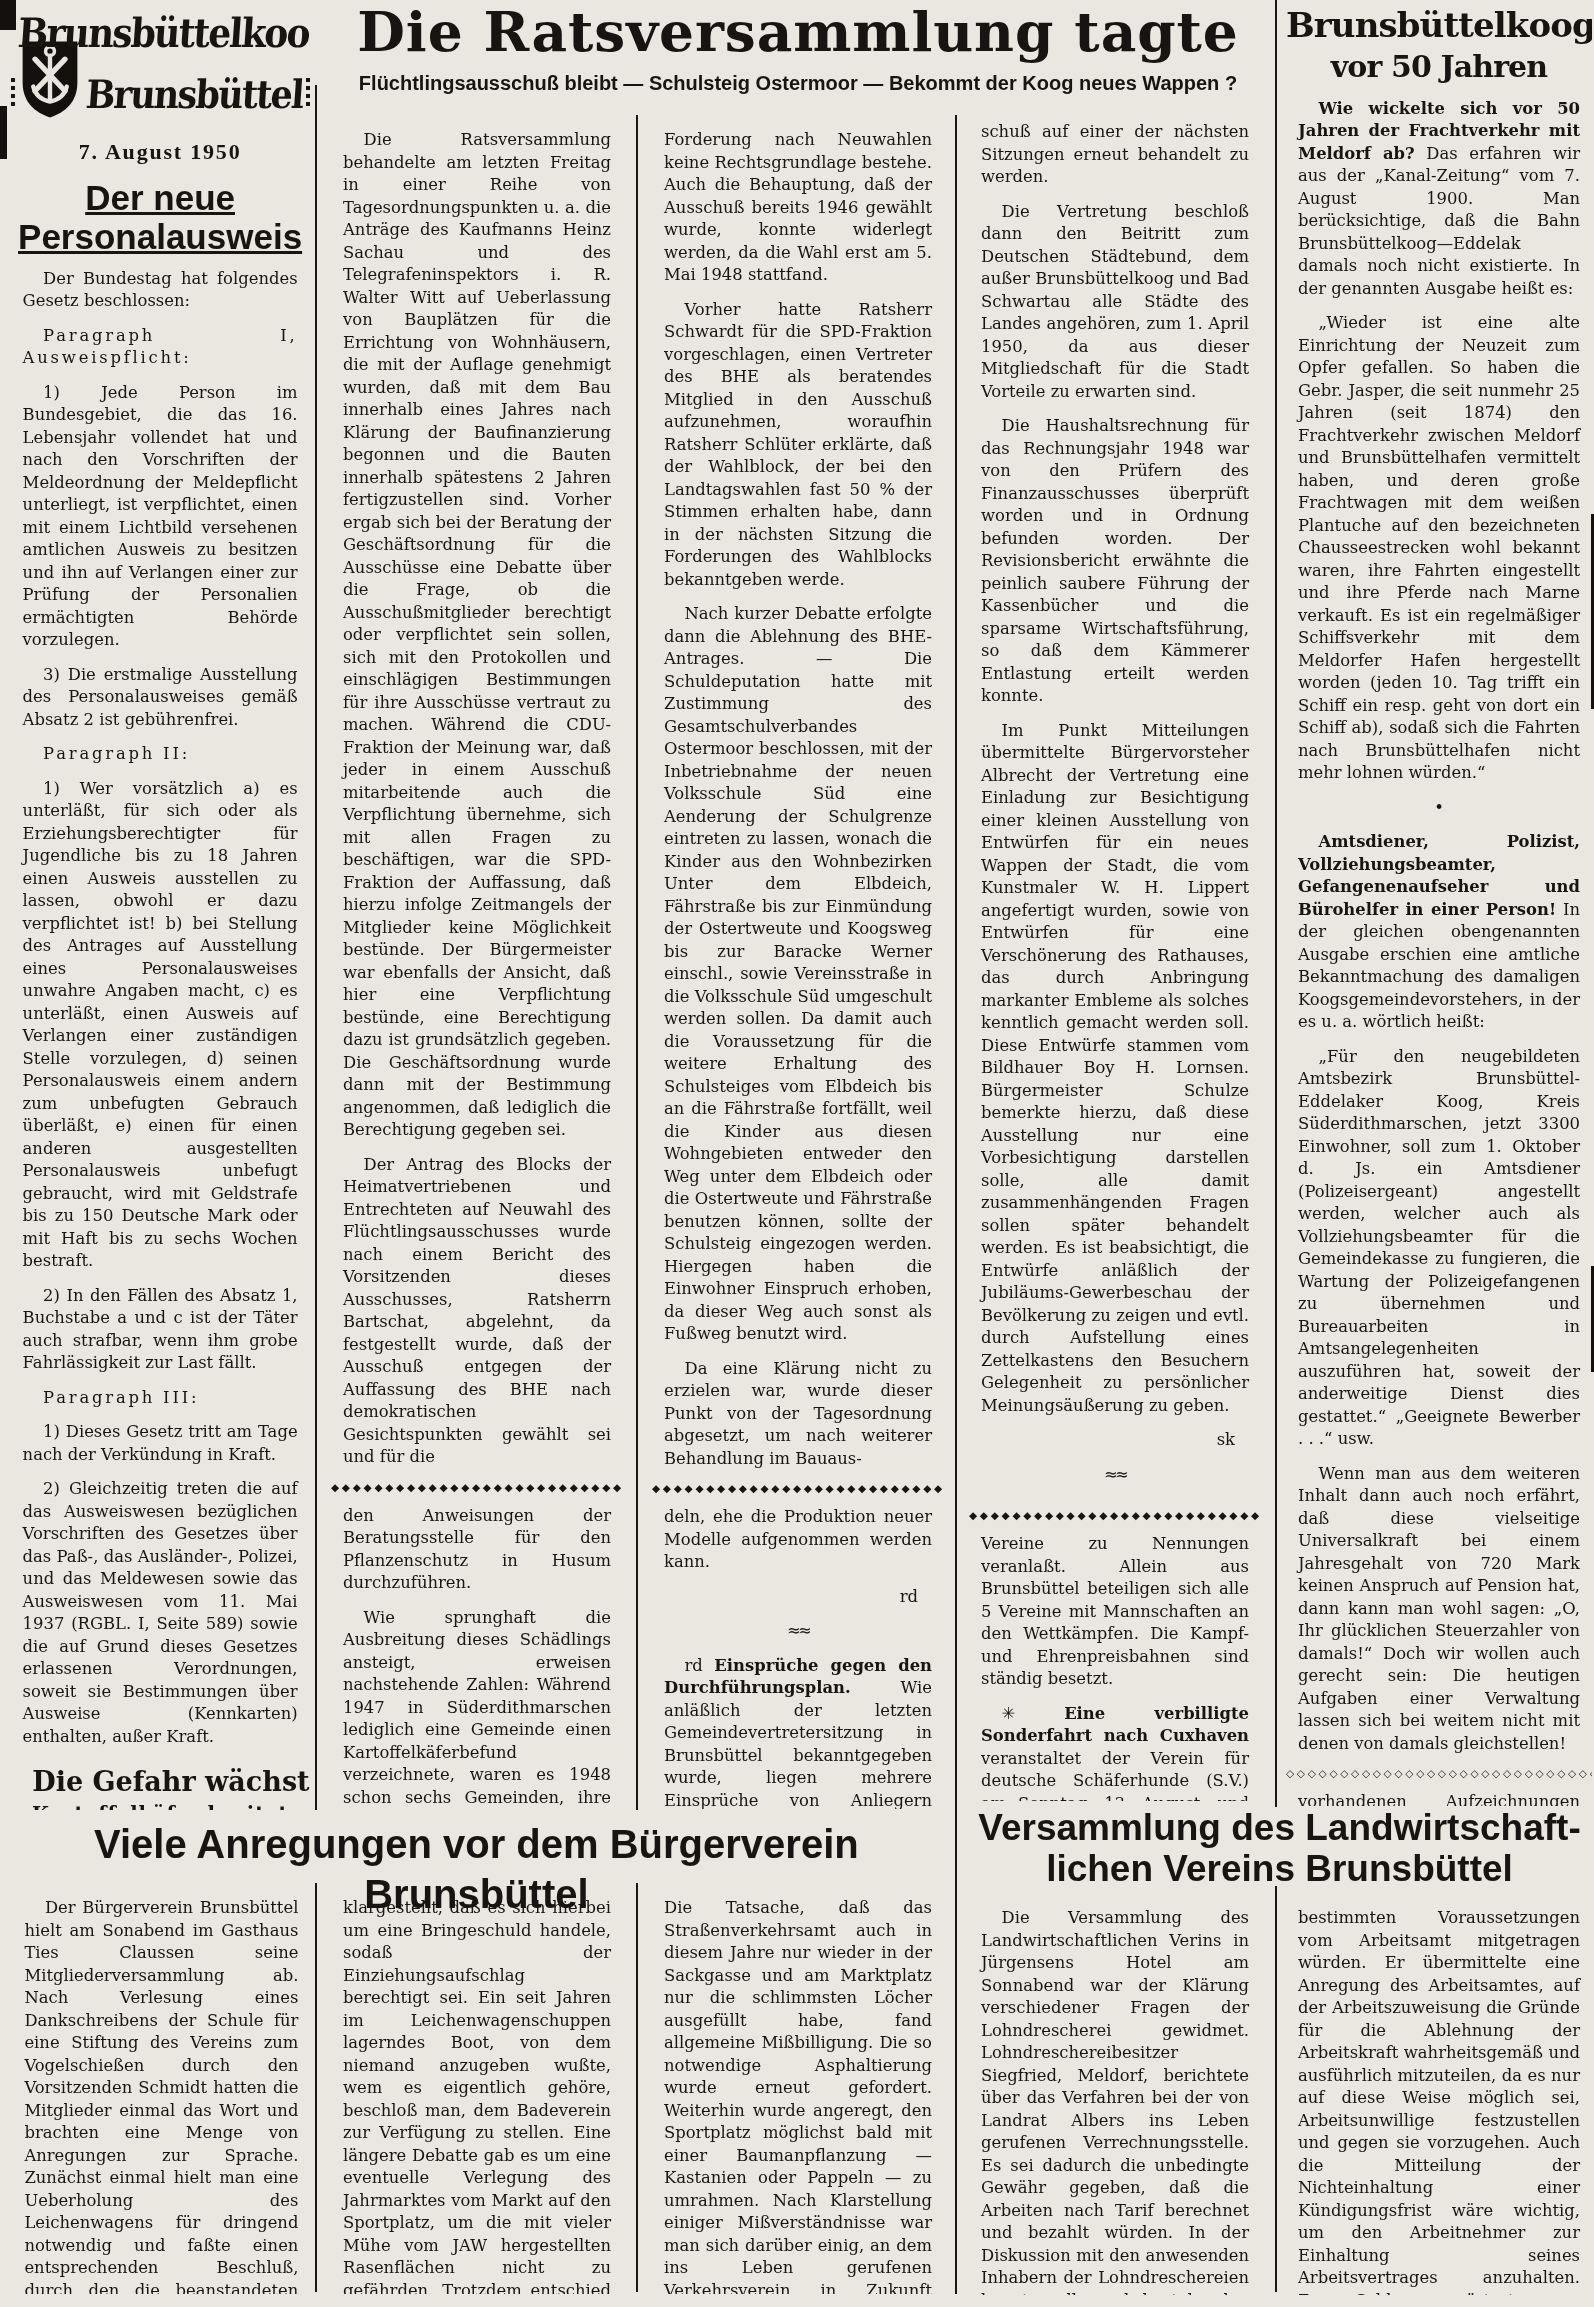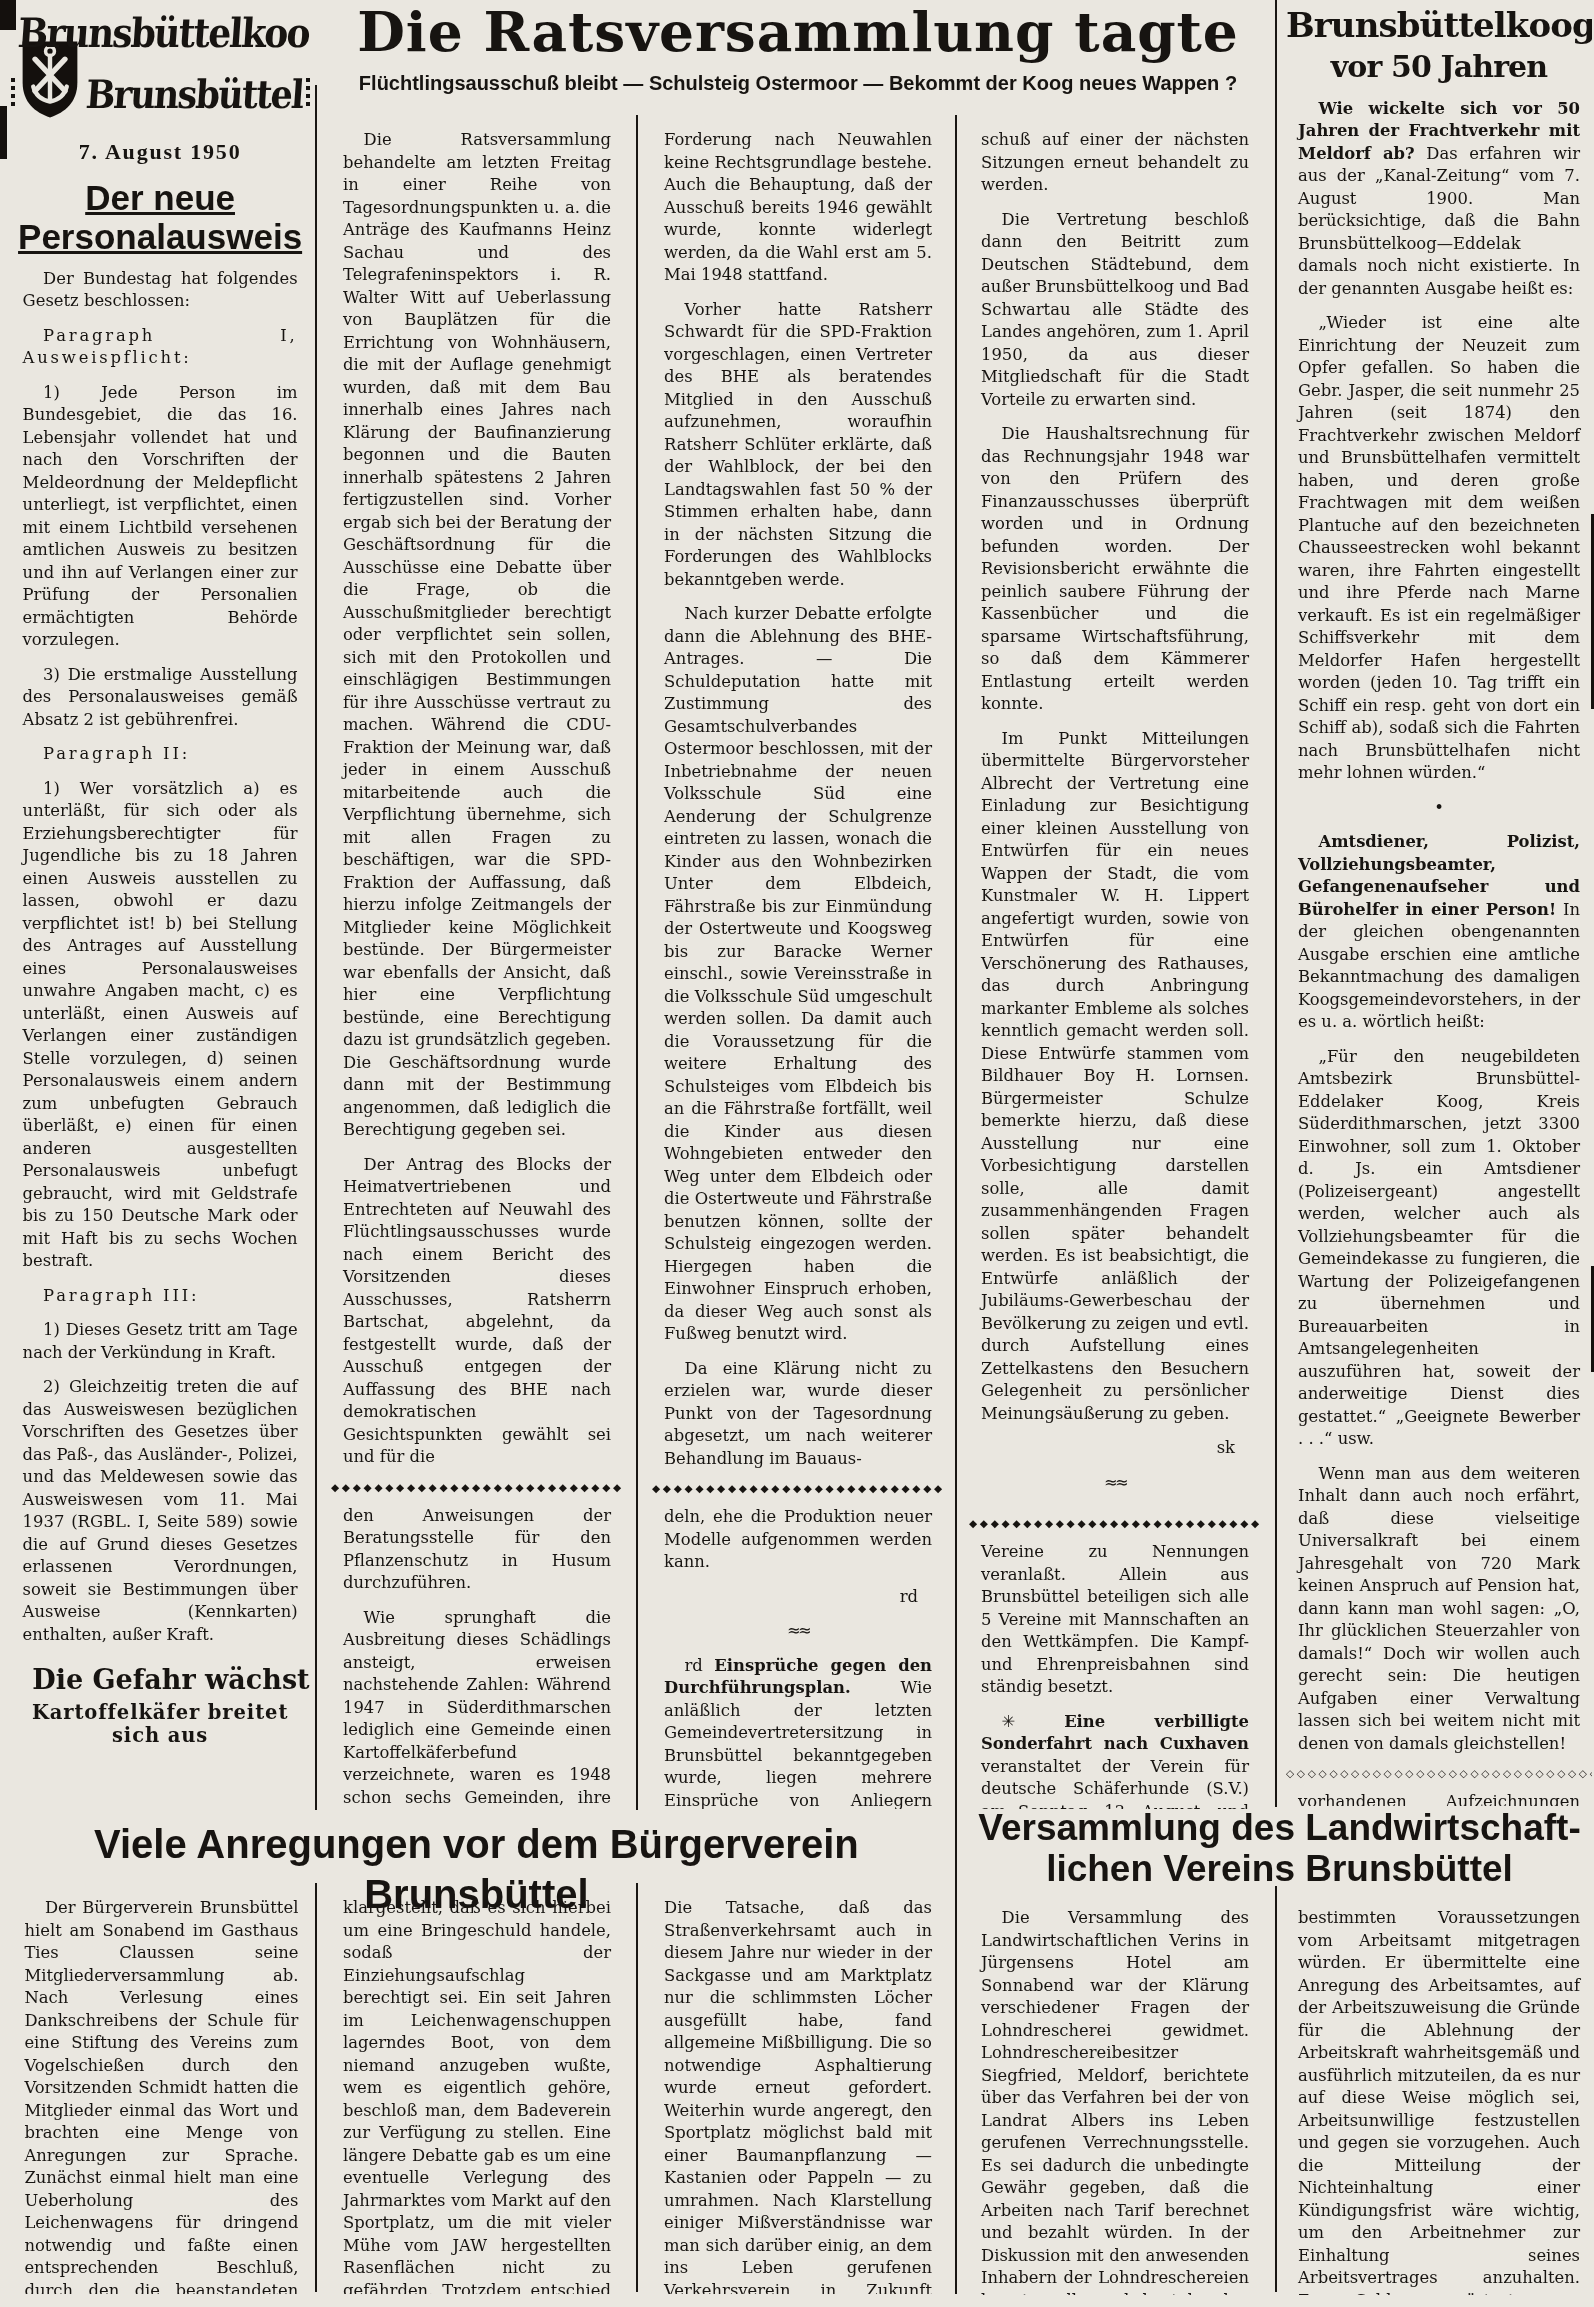--- a/index.html
+++ b/index.html
@@ -67,20 +67,21 @@
 
     <h2 class="h-sans" style="font-size:35px;line-height:39px;margin-top:12.4px;text-decoration:underline;">Der neue Personalausweis</h2>
 
     <div style="margin-top:8.9px;">
       <p class="ind">Der Bundestag hat folgendes Gesetz beschlossen:</p>
       <p class="ind spaced sp">Paragraph I, Ausweispflicht:</p>
       <p class="ind">1) Jede Person im Bundesgebiet, die das 16. Lebensjahr vollendet hat und nach den Vorschriften der Meldeordnung der Meldepflicht unterliegt, ist verpflichtet, einen mit einem Lichtbild versehenen amtlichen Ausweis zu besitzen und ihn auf Verlangen einer zur Prüfung der Personalien ermächtigten Behörde vorzulegen.</p>
       <p class="ind">3) Die erstmalige Ausstellung des Personalausweises gemäß Absatz 2 ist gebührenfrei.</p>
       <p class="ind spaced sp">Paragraph II:</p>
       <p class="ind">1) Wer vorsätzlich a) es unterläßt, für sich oder als Erziehungsberechtigter für Jugendliche bis zu 18 Jahren einen Ausweis ausstellen zu lassen, obwohl er dazu verpflichtet ist! b) bei Stellung des Antrages auf Ausstellung eines Personalausweises unwahre Angaben macht, c) es unterläßt, einen Ausweis auf Verlangen einer zuständigen Stelle vorzulegen, d) seinen Personalausweis einem andern zum unbefugten Gebrauch überläßt, e) einen für einen anderen ausgestellten Personalausweis unbefugt gebraucht, wird mit Geldstrafe bis zu 150 Deutsche Mark oder mit Haft bis zu sechs Wochen bestraft.</p>
+      <p class="ind">2) In den Fällen des Absatz 1, Buchstabe a und c ist der Täter auch strafbar, wenn ihm grobe Fahrlässigkeit zur Last fällt.</p>
       <p class="ind spaced sp">Paragraph III:</p>
       <p class="ind">1) Dieses Gesetz tritt am Tage nach der Verkündung in Kraft.</p>
       <p class="ind">2) Gleichzeitig treten die auf das Ausweiswesen bezüglichen Vorschriften des Gesetzes über das Paß-, das Ausländer-, Polizei, und das Meldewesen sowie das Ausweiswesen vom 11. Mai 1937 (RGBL. I, Seite 589) sowie die auf Grund dieses Gesetzes erlassenen Verordnungen, soweit sie Bestimmungen über Ausweise (Kennkarten) enthalten, außer Kraft.</p>
     </div>
 
     <h3 class="h-serif" style="font-size:27px;line-height:35px;margin-top:16px;text-align:right;">Die Gefahr wächst</h3>
     <h4 class="h-serif" style="font-size:19.5px;line-height:23px;margin-top:3.5px;letter-spacing:0.9px;">Kartoffelkäfer breitet sich aus</h4>
 
   </div>
 
@@ -104,21 +105,21 @@
     <p class="ind">Nach kurzer Debatte erfolgte dann die Ablehnung des BHE-Antrages. — Die Schuldeputation hatte mit Zustimmung des Gesamtschulverbandes Ostermoor beschlossen, mit der Inbetriebnahme der neuen Volksschule Süd eine Aenderung der Schulgrenze eintreten zu lassen, wonach die Kinder aus den Wohnbezirken Unter dem Elbdeich, Fährstraße bis zur Einmündung der Ostertweute und Koogsweg bis zur Baracke Werner einschl., sowie Vereinsstraße in die Volksschule Süd umgeschult werden sollen. Da damit auch die Voraussetzung für die weitere Erhaltung des Schulsteiges vom Elbdeich bis an die Fährstraße fortfällt, weil die Kinder aus diesen Wohngebieten entweder den Weg unter dem Elbdeich oder die Ostertweute und Fährstraße benutzen können, sollte der Schulsteig eingezogen werden. Hiergegen haben die Einwohner Einspruch erhoben, da dieser Weg auch sonst als Fußweg benutzt wird.</p>
     <p class="ind">Da eine Klärung nicht zu erzielen war, wurde dieser Punkt von der Tagesordnung abgesetzt, um nach weiterer Behandlung im Bauaus-</p>
     <div class="orn-dia">◆◆◆◆◆◆◆◆◆◆◆◆◆◆◆◆◆◆◆◆◆◆◆◆◆◆◆◆◆◆◆◆◆◆◆◆◆◆◆◆</div>
     <p class="bld">deln, ehe die Produktion neuer Modelle aufgenommen werden kann.</p>
     <p class="sig">rd</p>
     <p class="orn-sq">≈≈</p>
     <p class="ind sp"><span>rd</span> <span class="bld">Einsprüche gegen den Durchführungsplan.</span> <span>Wie anläßlich der letzten Gemeindevertretersitzung in Brunsbüttel bekanntgegeben wurde, liegen mehrere Einsprüche von Anliegern gegen den Durchführungsplan zur Bebauung des Geländes nordöstlich des Ortes vor. Die Landesregierung hat nunmehr für den 21. August einen Lokaltermin angesetzt, in dem über diese Einsprüche entschieden werden soll. Der Termin ist die Auswirkung der Ueberprüfung der Einsprüche durch die von der Vertretung eingesetzte Sonderkommission, deren Entscheidung der Landesregierung bekanntgegeben worden war.</span></p>
 
   </div>
 
-  <div class="col" style="left:969px;top:117px;width:292px;height:1692px;">
+  <div class="col" style="left:969px;top:109px;width:292px;height:1692px;">
     <p>schuß auf einer der nächsten Sitzungen erneut behandelt zu werden.</p>
     <p class="ind">Die Vertretung beschloß dann den Beitritt zum Deutschen Städtebund, dem außer Brunsbüttelkoog und Bad Schwartau alle Städte des Landes angehören, zum 1. April 1950, da aus dieser Mitgliedschaft für die Stadt Vorteile zu erwarten sind.</p>
     <p class="ind">Die Haushaltsrechnung für das Rechnungsjahr 1948 war von den Prüfern des Finanzausschusses überprüft worden und in Ordnung befunden worden. Der Revisionsbericht erwähnte die peinlich saubere Führung der Kassenbücher und die sparsame Wirtschaftsführung, so daß dem Kämmerer Entlastung erteilt werden konnte.</p>
     <p class="ind">Im Punkt Mitteilungen übermittelte Bürgervorsteher Albrecht der Vertretung eine Einladung zur Besichtigung einer kleinen Ausstellung von Entwürfen für ein neues Wappen der Stadt, die vom Kunstmaler W. H. Lippert angefertigt wurden, sowie von Entwürfen für eine Verschönerung des Rathauses, das durch Anbringung markanter Embleme als solches kenntlich gemacht werden soll. Diese Entwürfe stammen vom Bildhauer Boy H. Lornsen. Bürgermeister Schulze bemerkte hierzu, daß diese Ausstellung nur eine Vorbesichtigung darstellen solle, alle damit zusammenhängenden Fragen sollen später behandelt werden. Es ist beabsichtigt, die Entwürfe anläßlich der Jubiläums-Gewerbeschau der Bevölkerung zu zeigen und evtl. durch Aufstellung eines Zettelkastens den Besuchern Gelegenheit zu persönlicher Meinungsäußerung zu geben.</p>
     <p class="sig">sk</p>
     <p class="orn-sq">≈≈</p>
     <div class="orn-dia" style="margin-top:23px;">◆◆◆◆◆◆◆◆◆◆◆◆◆◆◆◆◆◆◆◆◆◆◆◆◆◆◆◆◆◆◆◆◆◆◆◆◆◆◆◆</div>
     <p style="margin-top:12.4px;">Vereine zu Nennungen veranlaßt. Allein aus Brunsbüttel beteiligen sich alle 5 Vereine mit Mannschaften an den Wettkämpfen. Die Kampf- und Ehrenpreisbahnen sind ständig besetzt.</p>
     <p class="ind sp"><span style="font-family:'DejaVu Sans',sans-serif;">✳</span> <span class="bld">Eine verbilligte Sonderfahrt nach Cuxhaven</span> <span>veranstaltet der Verein für deutsche Schäferhunde (S.V.) am Sonntag, 13. August, und zwar anläßlich einer Hundeausstellung dortselbst. Da Interessenten und Gäste willkommen sind, kann angenommen werden, daß viele Einwohner die günstige Gelegenheit einer billigen Cuxhaven-Fahrt wahrnehmen werden, zumal der Aufenthalt in Cuxhaven sich auf 12 Stunden erstrecken wird. (Näheres siehe Anzeige in heutiger Nr.)</span></p>
 

